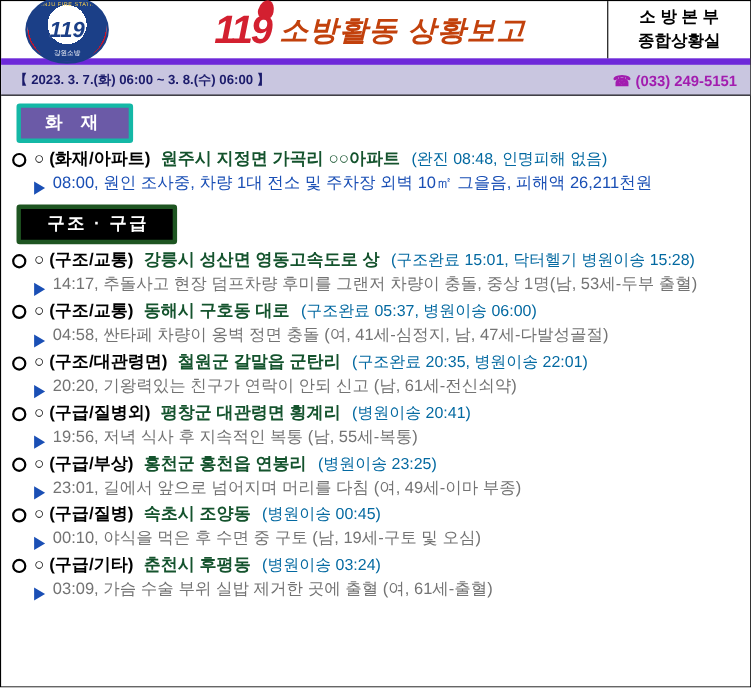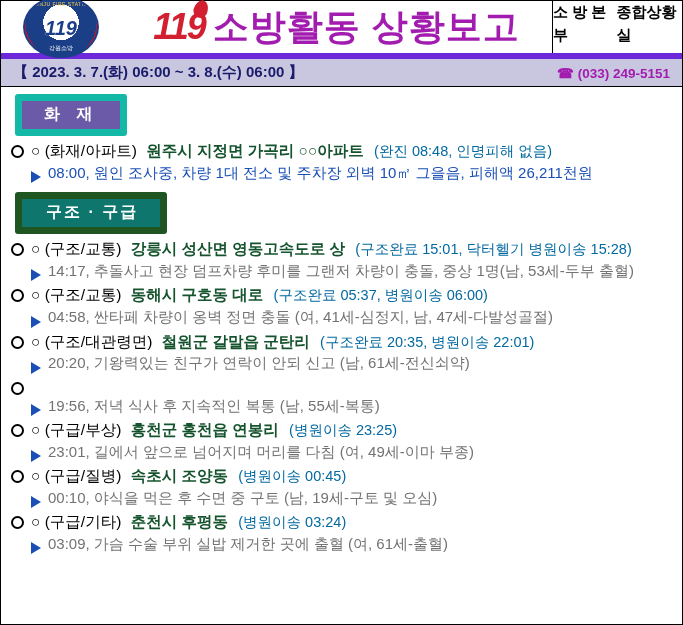--- a/index.html
+++ b/index.html
@@ -97,33 +97,34 @@
     position: absolute;
     top: -6px;
     right: -3px;
     width: 14px;
     height: 18px;
     background: #d32030;
     border-radius: 50% 50% 50% 50% / 60% 60% 40% 40%;
     transform: rotate(18deg);
   }
   .title-main {
-    font-size: 36px;
+    font-size: 26px;
     font-weight: bold;
     letter-spacing: 1px;
-    color: #a21caf;
+    color: #c2410c;
+    font-style: italic;
   }
   .dept-cell {
     width: 130px;
     flex: none;
     border-left: 1px solid #000;
     height: 100%;
     display: flex;
-    flex-direction: row;
-    align-items: flex-start;
+    flex-direction: column;
+    align-items: center;
     justify-content: center;
     box-sizing: border-box;
   }
   .dept-line {
     font-size: 15px;
     font-weight: bold;
     line-height: 1.5;
   }
 
   
@@ -131,45 +132,45 @@
     display: flex;
     align-items: center;
     justify-content: space-between;
     height: 28px;
     padding: 0 12px;
     background: #c9c6e0;
     border-bottom: 1px solid #000;
     box-sizing: border-box;
   }
   .period-text {
-    font-size: 15px;
+    font-size: 12px;
     font-weight: bold;
     color: #1b1b6b;
   }
   .phone-text {
     font-size: 13.5px;
     font-weight: bold;
     color: #a21caf;
   }
 
   
   .section-label {
     display: inline-block;
     margin: 7px 0 3px 14px;
     padding: 3px 22px 4px 22px;
     background: #6b5aa7;
     color: #ffffff;
     font-size: 16px;
     font-weight: bold;
     letter-spacing: 6px;
-    border: 7px solid #14b8a6;
+    border: 4px solid #14b8a6;
     border-radius: 3px;
   }
   .section-label.green {
-    background: #0f766e;
+    background: #000000;
     border-color: #1e5521;
     letter-spacing: 2px;
     padding-left: 24px;
   }
 
   
   .entry-main {
     display: flex;
     align-items: flex-start;
     padding: 2px 6px 0 10px;
@@ -179,21 +180,21 @@
   .bullet-circle {
     flex: none;
     width: 13px;
     height: 13px;
     border: 2px solid #000;
     border-radius: 50%;
     margin: 4px 7px 0 0;
     box-sizing: border-box;
   }
   .entry-main .cat {
-    font-weight: normal;
+    font-weight: bold;
     color: #000;
     text-align: right;
   }
   .entry-main .place {
     font-weight: bold;
     color: #14532d;
     margin-left: 5px;
   }
   .entry-main .meta {
     color: #0369a1;
@@ -311,20 +312,25 @@
         <span class="meta">(구조완료 20:35, 병원이송 22:01)</span>
       </span>
     </div>
     <div class="entry-sub">
       <span class="bullet-tri"></span>
       <span class="sub-text">20:20, 기왕력있는 친구가 연락이 안되 신고 (남, 61세-전신쇠약)</span>
     </div>
 
     <div class="entry-main">
       <span class="bullet-circle"></span>
+      <span>
+        <span class="cat">○ (구급/질병외)</span>
+        <span class="place">평창군 대관령면 횡계리</span>
+        <span class="meta">(병원이송 20:41)</span>
+      </span>
     </div>
     <div class="entry-sub">
       <span class="bullet-tri"></span>
       <span class="sub-text">19:56, 저녁 식사 후 지속적인 복통 (남, 55세-복통)</span>
     </div>
 
     <div class="entry-main">
       <span class="bullet-circle"></span>
       <span>
         <span class="cat">○ (구급/부상)</span>

